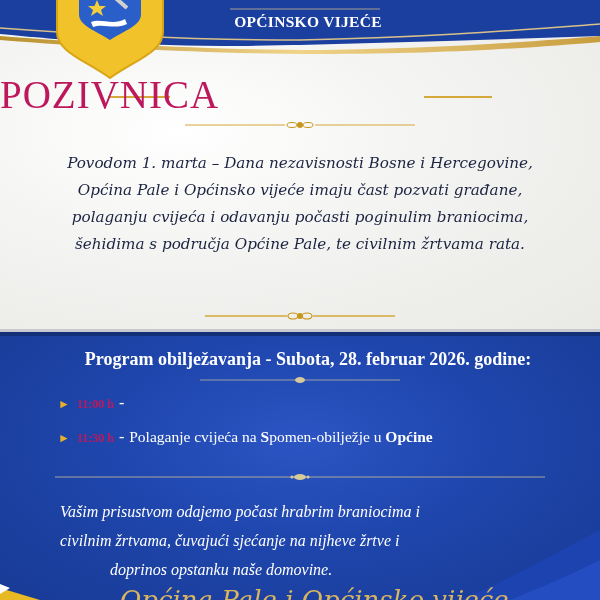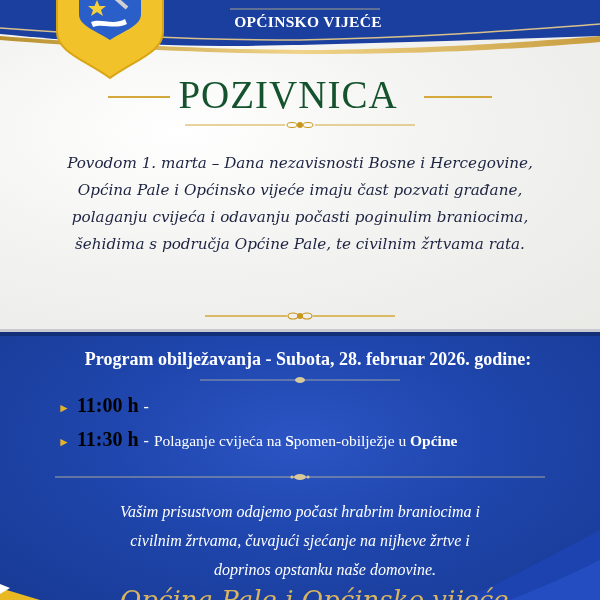--- a/index.html
+++ b/index.html
@@ -19,22 +19,22 @@
   .top-banner svg { position: absolute; left: 0; top: 0; }
   .banner-title {
     position: absolute; left: 233px; top: 13px; width: 150px;
     color: #ffffff; font-family: "Liberation Serif", serif; font-weight: bold;
     font-size: 15.5px; letter-spacing: 0.3px; text-align: center;
   }
   .shield { position: absolute; left: 55px; top: -8px; width: 110px; height: 88px; }
 
   .title-wrap { position: absolute; left: 0; top: 68px; width: 600px; height: 60px; }
   .title {
-    position: absolute; left: 0; top: 4px; width: 576px; text-align: center;
-    font-family: "Liberation Serif", serif; font-size: 39px; color: #14532d;
+    position: absolute; left: 0; top: 4px; width: 576px; text-align: left;
+    font-family: "Liberation Serif", serif; font-size: 39px; color: #be185d;
     letter-spacing: 1px;
   }
   .title-line-l { position: absolute; left: 108px; top: 28px; width: 62px; height: 2px; background: #d4a83a; }
   .title-line-r { position: absolute; left: 424px; top: 28px; width: 68px; height: 2px; background: #d4a83a; }
   .title-under { position: absolute; left: 185px; top: 52px; width: 230px; height: 10px; }
 
   .intro {
     position: absolute; left: 30px; top: 150px; width: 540px; text-align: center;
     font-family: "DejaVu Serif", serif; font-style: italic; font-size: 15.2px;
     line-height: 27px; color: #1c2340;
@@ -51,28 +51,28 @@
 
   .program-heading {
     position: absolute; left: 8px; top: 349px; width: 600px; text-align: center;
     font-family: "Liberation Serif", serif; font-weight: bold; font-size: 18px; color: #ffffff;
   }
   .prog-divider { position: absolute; left: 200px; top: 376px; width: 200px; height: 8px; }
 
   .events { position: absolute; left: 58px; top: 394px; width: 540px; }
   .event { display: flex; align-items: baseline; height: 34px; color: #ffffff; font-family: "Liberation Serif", serif; white-space: nowrap; }
   .event .arrow { color: #e8b12a; font-size: 12px; margin-right: 7px; }
-  .event .time { font-weight: bold; font-size: 20px; color: #000000; }
+  .event .time { font-weight: bold; font-size: 12px; color: #be185d; }
   .event .dash { font-size: 16px; margin: 0 5px; }
   .event .desc { font-size: 15.5px; }
   .event .desc b { font-weight: bold; }
 
   .bottom-divider { position: absolute; left: 55px; top: 472px; width: 490px; height: 10px; }
   .closing {
-    position: absolute; left: 60px; top: 497px; width: 480px; text-align: center;
+    position: absolute; left: 60px; top: 497px; width: 480px; 
     font-family: "Liberation Serif", serif; font-style: italic; font-size: 16px;
     line-height: 29px; color: #ffffff;
   }
   .closing .l3 { display: block; padding-left: 50px; }
   .signature {
     position: absolute; left: 120px; top: 582px; width: 400px;
     font-family: "DejaVu Serif", serif; font-style: italic; font-size: 26px;
     color: #d9b560; white-space: nowrap; overflow: hidden; height: 18px; line-height: 36px;
   }
   .drape { position: absolute; left: 430px; top: 520px; width: 170px; height: 80px; }

